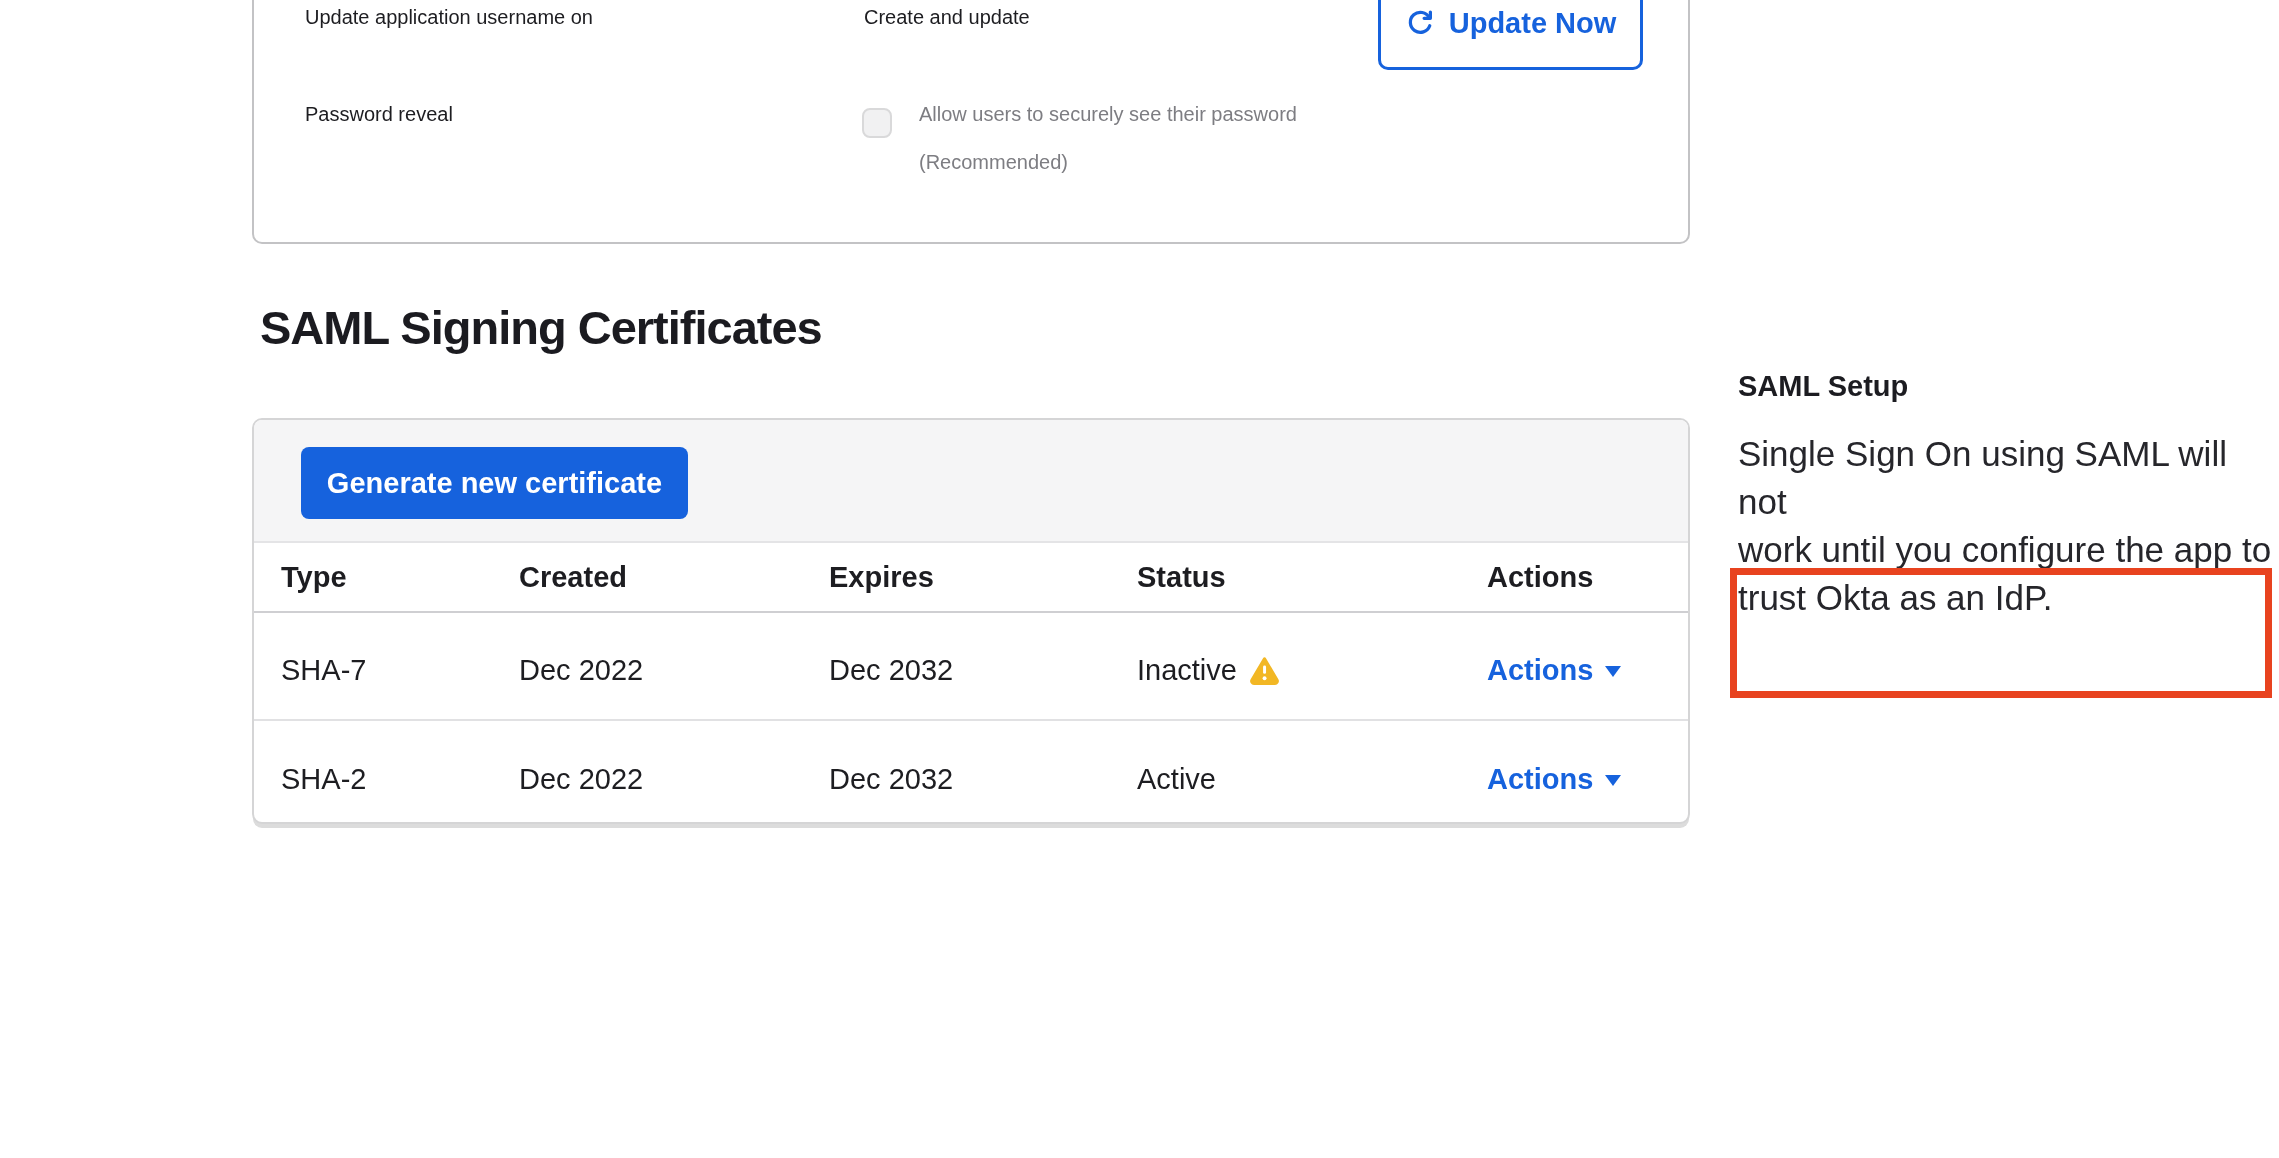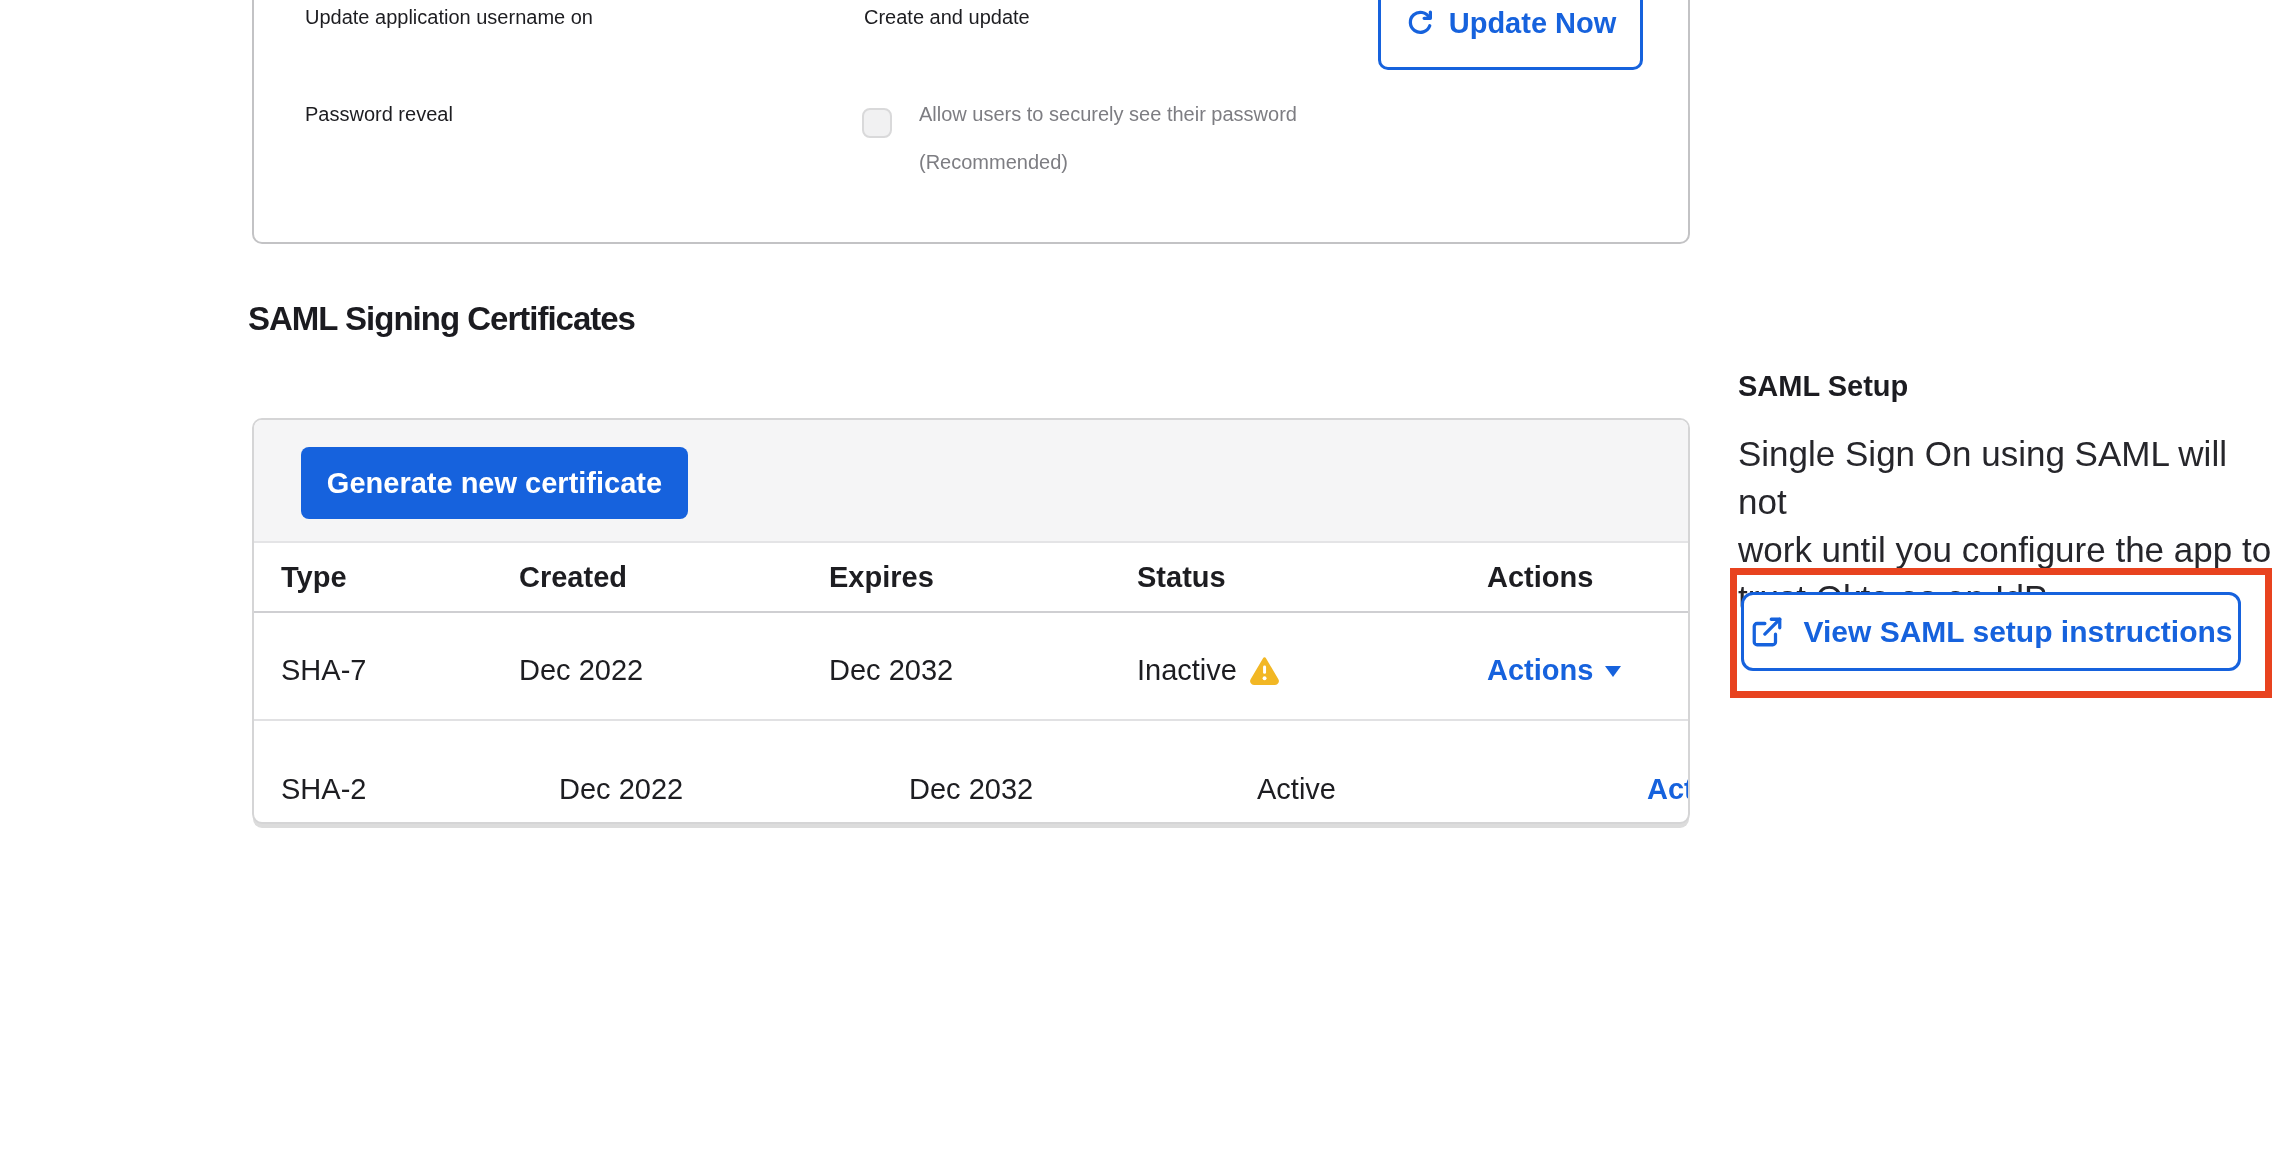--- a/index.html
+++ b/index.html
@@ -14,40 +14,40 @@
   .top-panel{left:252px;top:-44px;width:1438px;height:288px;background:#fff;
     border:2px solid #c3c3c5;border-radius:10px;box-sizing:border-box;}
   .update-btn{left:1124px;top:18px;width:265px;height:94px;background:#fff;
     border:3px solid #1662dd;border-radius:10px;box-sizing:border-box;
     display:flex;align-items:center;justify-content:center;gap:14px;cursor:pointer;}
   .update-btn span{font-size:29px;font-weight:bold;color:#1662dd;white-space:nowrap;}
   .checkbox{left:608px;top:150px;width:30px;height:30px;background:#f1f1f2;
     border:2px solid #d9d9da;border-radius:8px;box-sizing:border-box;}
 
   
-  .big-heading{left:248px;top:300px;font-size:33px;font-weight:bold;letter-spacing:-1px;
+  .big-heading{left:260px;top:300px;font-size:47px;font-weight:bold;letter-spacing:-1px;
     color:#1b1b20;white-space:nowrap;}
 
   
   .cert-panel{left:252px;top:418px;width:1438px;height:406px;background:#fff;
     border:2px solid #d5d5d6;border-radius:10px;box-sizing:border-box;
     box-shadow:0 5px 0 -1px #dcdcdc;overflow:hidden;}
   .cert-head{left:0;top:0;width:100%;height:123px;background:#f5f5f6;
     border-bottom:2px solid #e4e4e6;box-sizing:border-box;}
   .gen-btn{left:47px;top:27px;width:387px;height:72px;background:#1662dd;border:none;
     border-radius:8px;display:flex;align-items:center;justify-content:center;cursor:pointer;}
   .gen-btn span{color:#fff;font-size:29px;font-weight:bold;white-space:nowrap;}
   .grid-row{position:absolute;left:0;width:1436px;display:grid;
     grid-template-columns:238px 310px 308px 350px 230px;align-items:center;}
   .grid-row .cell{padding-left:27px;font-size:29px;white-space:nowrap;
     display:flex;align-items:center;gap:12px;}
   .hdr-row{top:123px;height:70px;border-bottom:2px solid #cfcfd2;box-sizing:border-box;}
   .hdr-row .cell{font-weight:bold;}
   .data-row1{top:201px;height:100px;border-bottom:2px solid #e1e1e3;box-sizing:border-box;}
-  .data-row2{top:318px;height:102px;gap:40px;}
+  .data-row2{top:308px;height:102px;}
   .caret{width:0;height:0;border-left:8px solid transparent;border-right:8px solid transparent;
     border-top:11px solid #1662dd;margin-top:3px;}
   .actions{cursor:pointer;}
 
   
   .auth-panel{left:252px;top:883px;width:1438px;height:265px;background:#fff;
     border:2px solid #d5d5d6;border-radius:12px;box-sizing:border-box;}
   .auth-title{left:51px;top:66px;font-size:31px;font-weight:bold;white-space:nowrap;}
   .edit-link{right:75px;top:68px;font-size:30px;font-weight:bold;color:#1662dd;cursor:pointer;}
   .auth-label{left:51px;top:188px;}
@@ -144,24 +144,14 @@
   </div>
 
 
   <div class="abs saml-title">SAML Setup</div>
   <div class="abs saml-desc">Single Sign On using SAML will not
 work until you configure the app to
 trust Okta as an IdP.</div>
 
   <div class="abs red-box"></div>
 
-  <div class="abs saml-btn">
-    <span>
-      <svg width="34" height="34" viewBox="0 0 24 24" fill="none">
-        <path d="M18 13.5V19a2 2 0 0 1-2 2H5a2 2 0 0 1-2-2V8a2 2 0 0 1 2-2h5.5" stroke="#1662dd" stroke-width="2.3" stroke-linecap="round" stroke-linejoin="round"></path>
-        <path d="M15 3h6v6" stroke="#1662dd" stroke-width="2.3" stroke-linecap="round" stroke-linejoin="round"></path>
-        <path d="M10.5 13.5 21 3" stroke="#1662dd" stroke-width="2.3" stroke-linecap="round"></path>
-      </svg>
-    </span>
-    <span>View SAML setup instructions</span>
-  </div>
 
 </div>
 
 </body></html>

